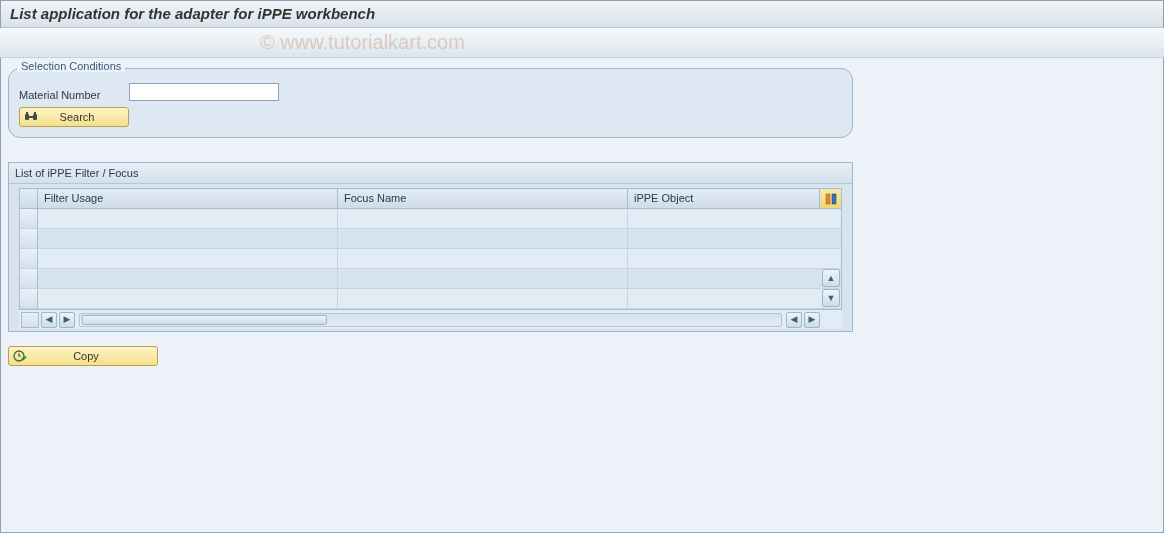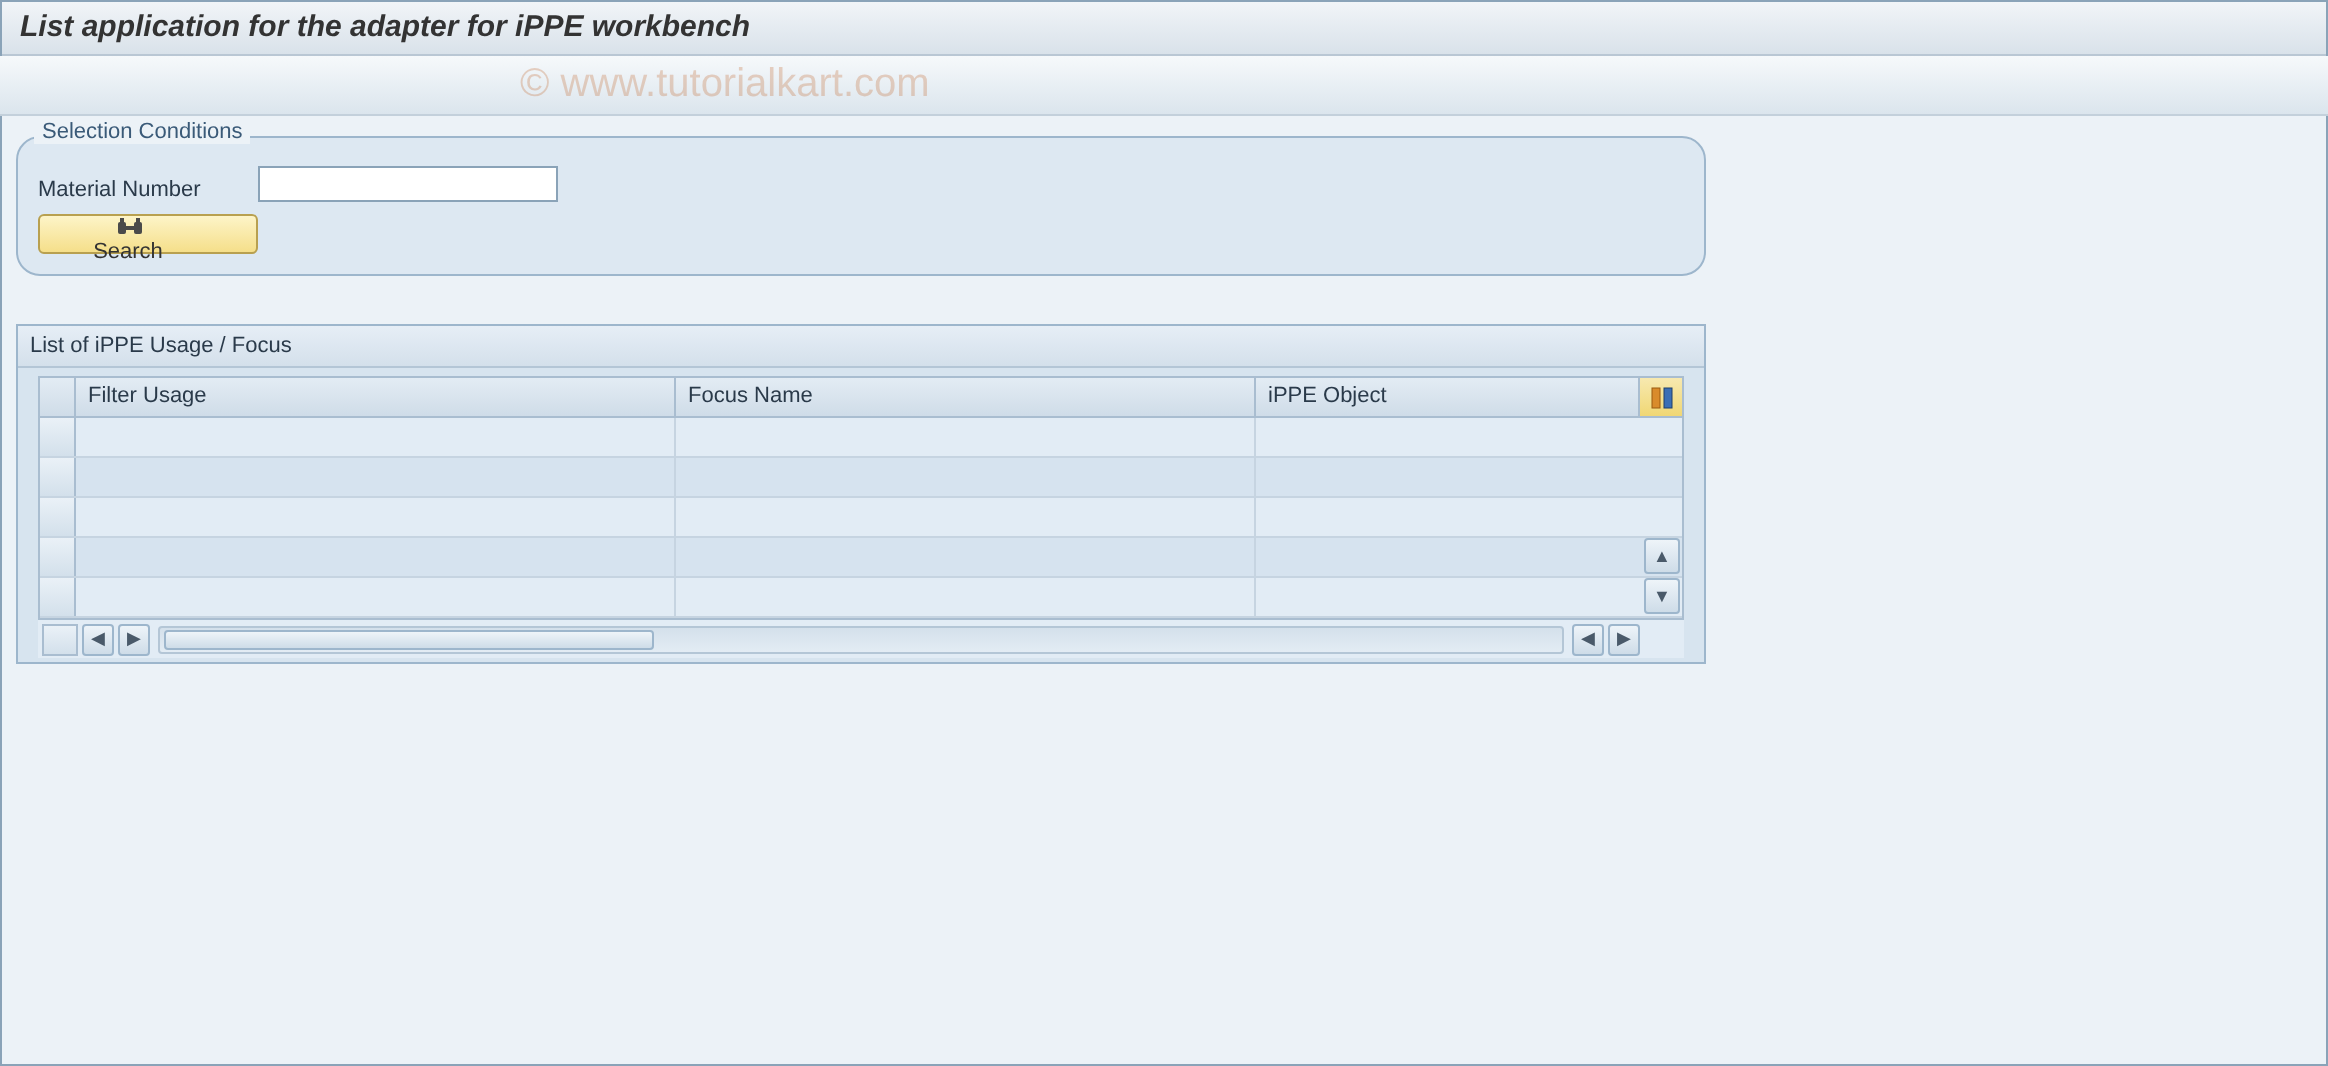--- a/index.html
+++ b/index.html
@@ -93,21 +93,21 @@
       margin-top: 2px;
     }
     .sap-button .btn-icon {
       width: 14px;
       height: 14px;
       margin-right: 12px;
       display: inline-flex;
       align-items: center;
       justify-content: center;
     }
-    .search-btn { width: 110px; justify-content: flex-start; flex-direction: column; }
+    .search-btn { width: 110px; justify-content: flex-start; }
     .copy-btn { width: 150px; justify-content: flex-start; }
     .copy-btn .label-wrap { flex:1; text-align:center; margin-left:-14px;}
     .search-btn .label-wrap { flex:1; text-align:center; margin-left:-14px;}
 
     .alv-container {
       width: 845px;
       border: 1px solid #9db6cc;
       background: #d7e4ef;
       margin-bottom: 12px;
     }
@@ -261,21 +261,21 @@
           <rect x="2" y="1" width="2" height="2" fill="#4a4a4a"></rect>
           <rect x="10" y="1" width="2" height="2" fill="#4a4a4a"></rect>
         </svg>
       </span>
       <span class="label-wrap">Search</span>
     </button>
   </div>
 
   
   <div class="alv-container">
-    <div class="alv-title-row">List of iPPE Usage / Focus</div>
+    <div class="alv-title-row">List of iPPE Filter / Focus</div>
     <div class="alv-grid-wrap">
 
       <div class="alv-header">
         <div class="sel-col"></div>
         <div class="hcell c1">Filter Usage</div>
         <div class="hcell c2">Focus Name</div>
         <div class="hcell c3">iPPE Object</div>
         <div class="config-icon-cell">
           <svg width="12" height="12" viewBox="0 0 12 12">
             <rect x="1" y="1" width="4" height="10" fill="#d98b2b" stroke="#9a5a10" stroke-width="0.5"></rect>
@@ -348,14 +348,24 @@
         <div class="scroll-btn" style="width:16px;height:16px">
             <span class="tri">▶</span>
           </div>
         <div style="width:18px"></div>
       </div>
 
     </div>
   </div>
 
   
+  <button class="sap-button copy-btn">
+    <span class="btn-icon">
+      <svg width="14" height="14" viewBox="0 0 14 14">
+        <circle cx="6" cy="7" r="5" fill="none" stroke="#3a6a3a" stroke-width="1.3"></circle>
+        <path d="M6 4 V7 H8" stroke="#3a6a3a" stroke-width="1.2" fill="none"></path>
+        <path d="M9 9 l1.5 1.5 l2.5 -3" stroke="#2a8a2a" stroke-width="1.5" fill="none"></path>
+      </svg>
+    </span>
+    <span class="label-wrap">Copy</span>
+  </button>
 
 </div>
 
 </body></html>

